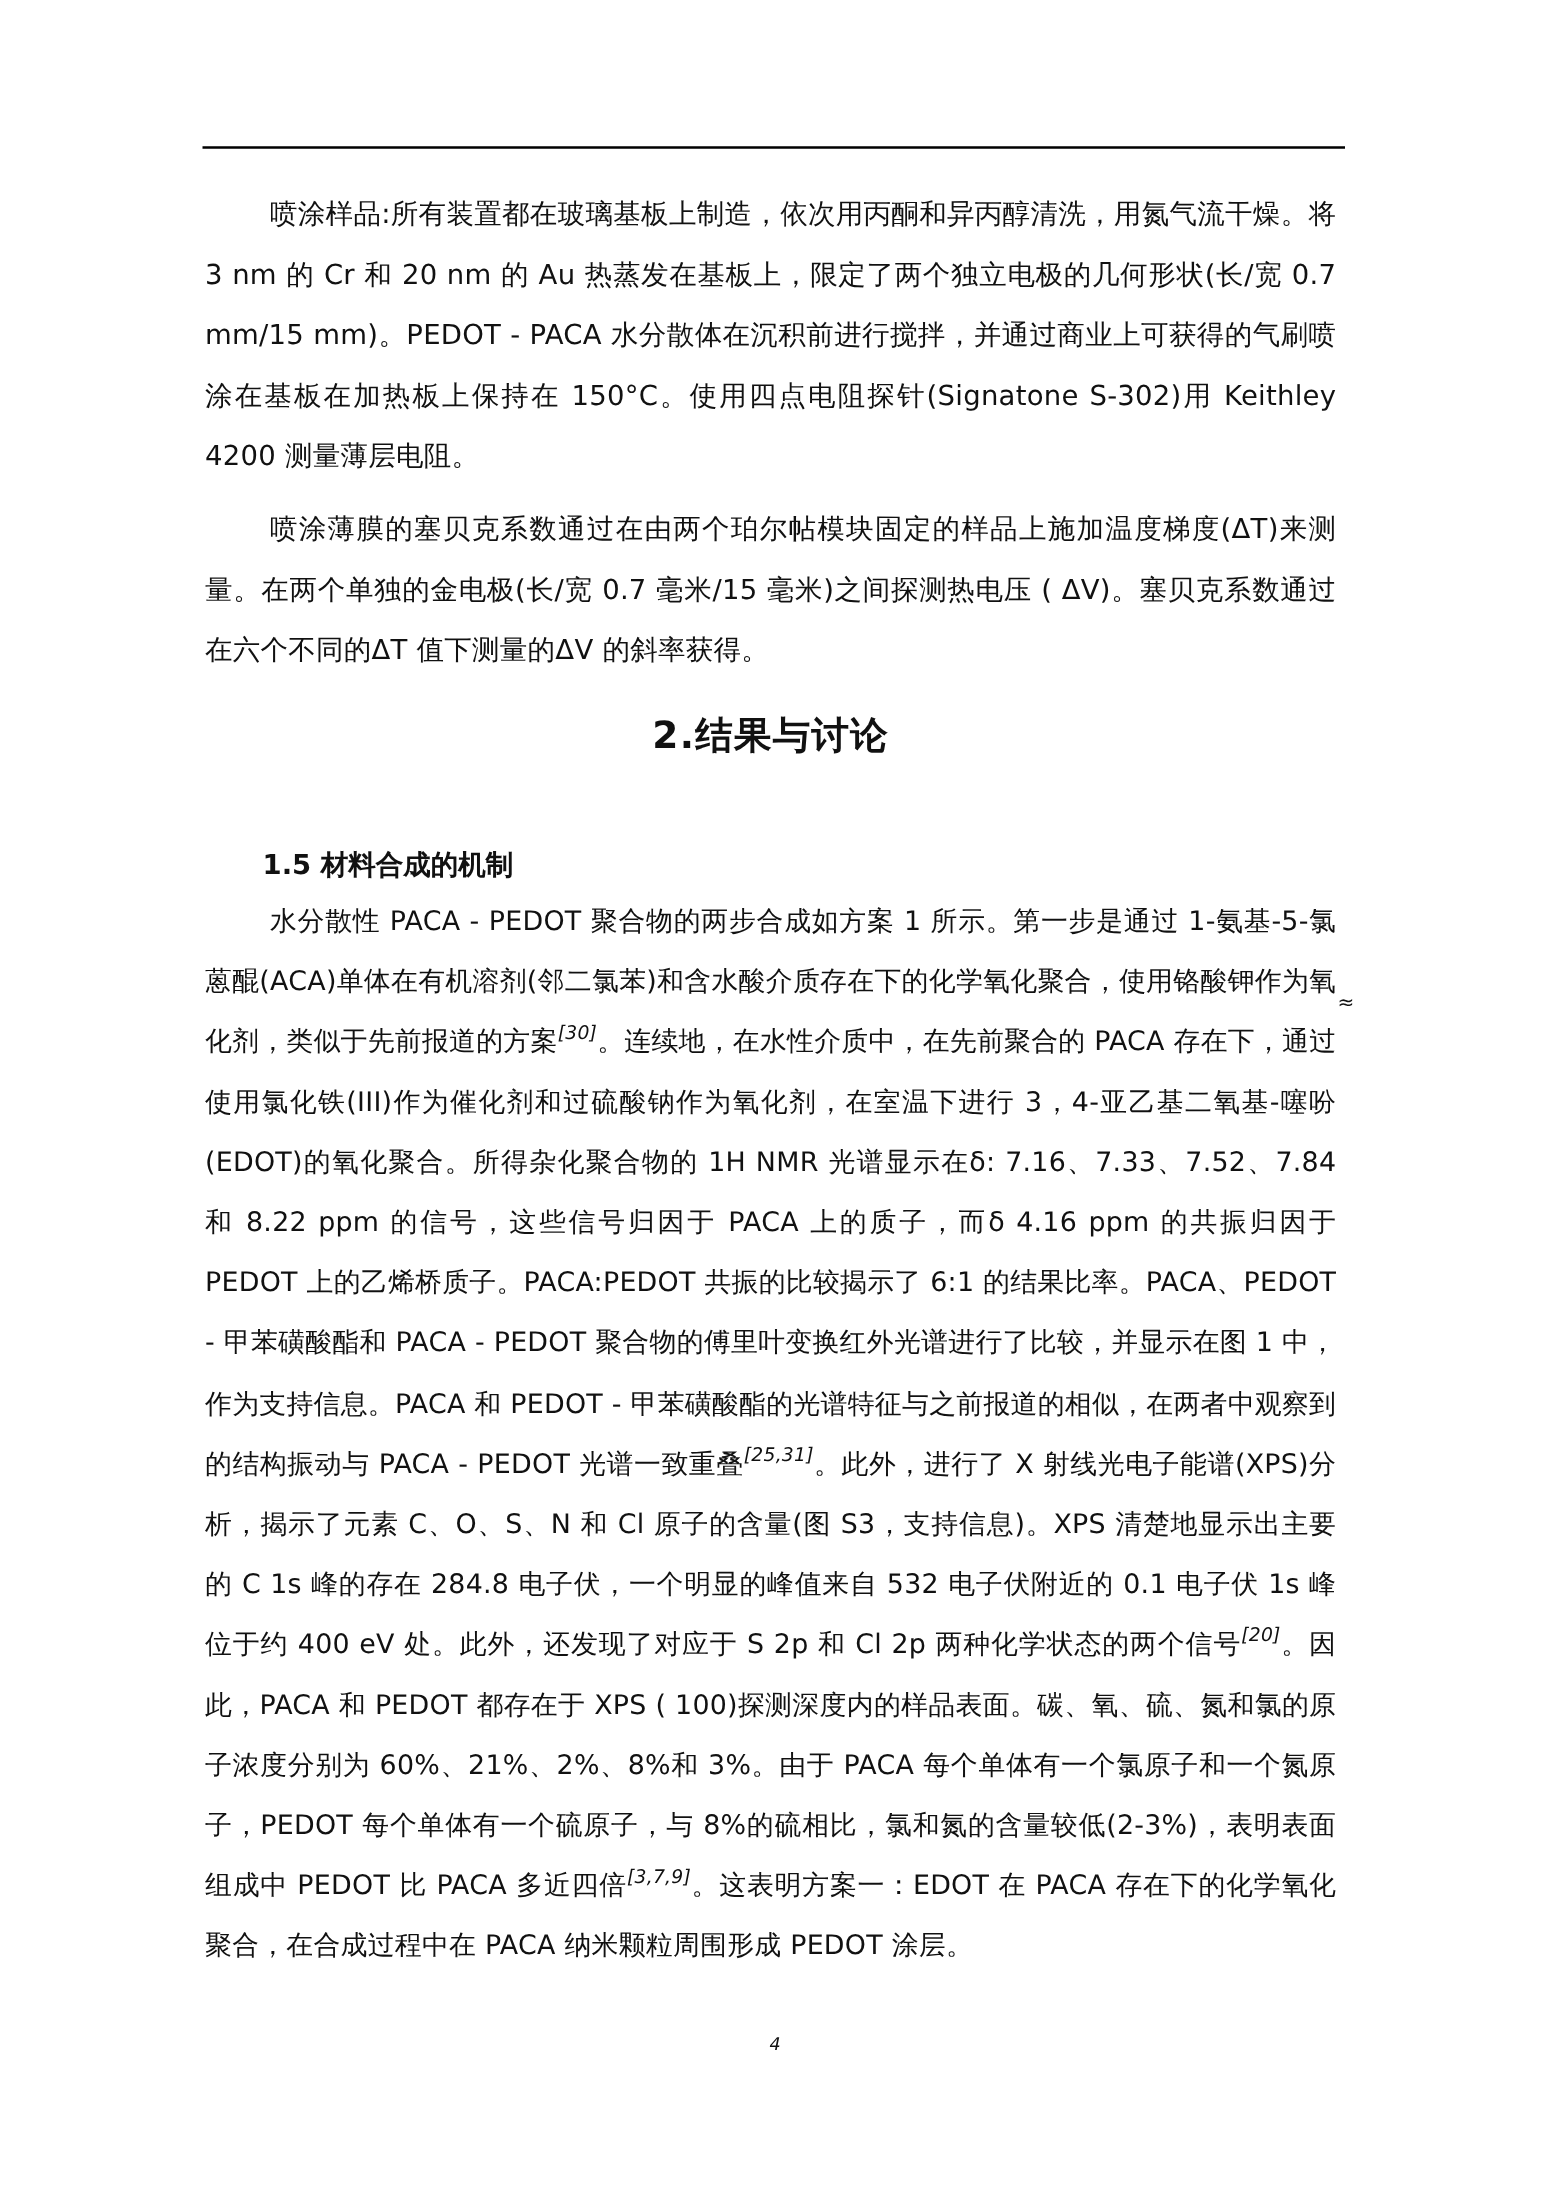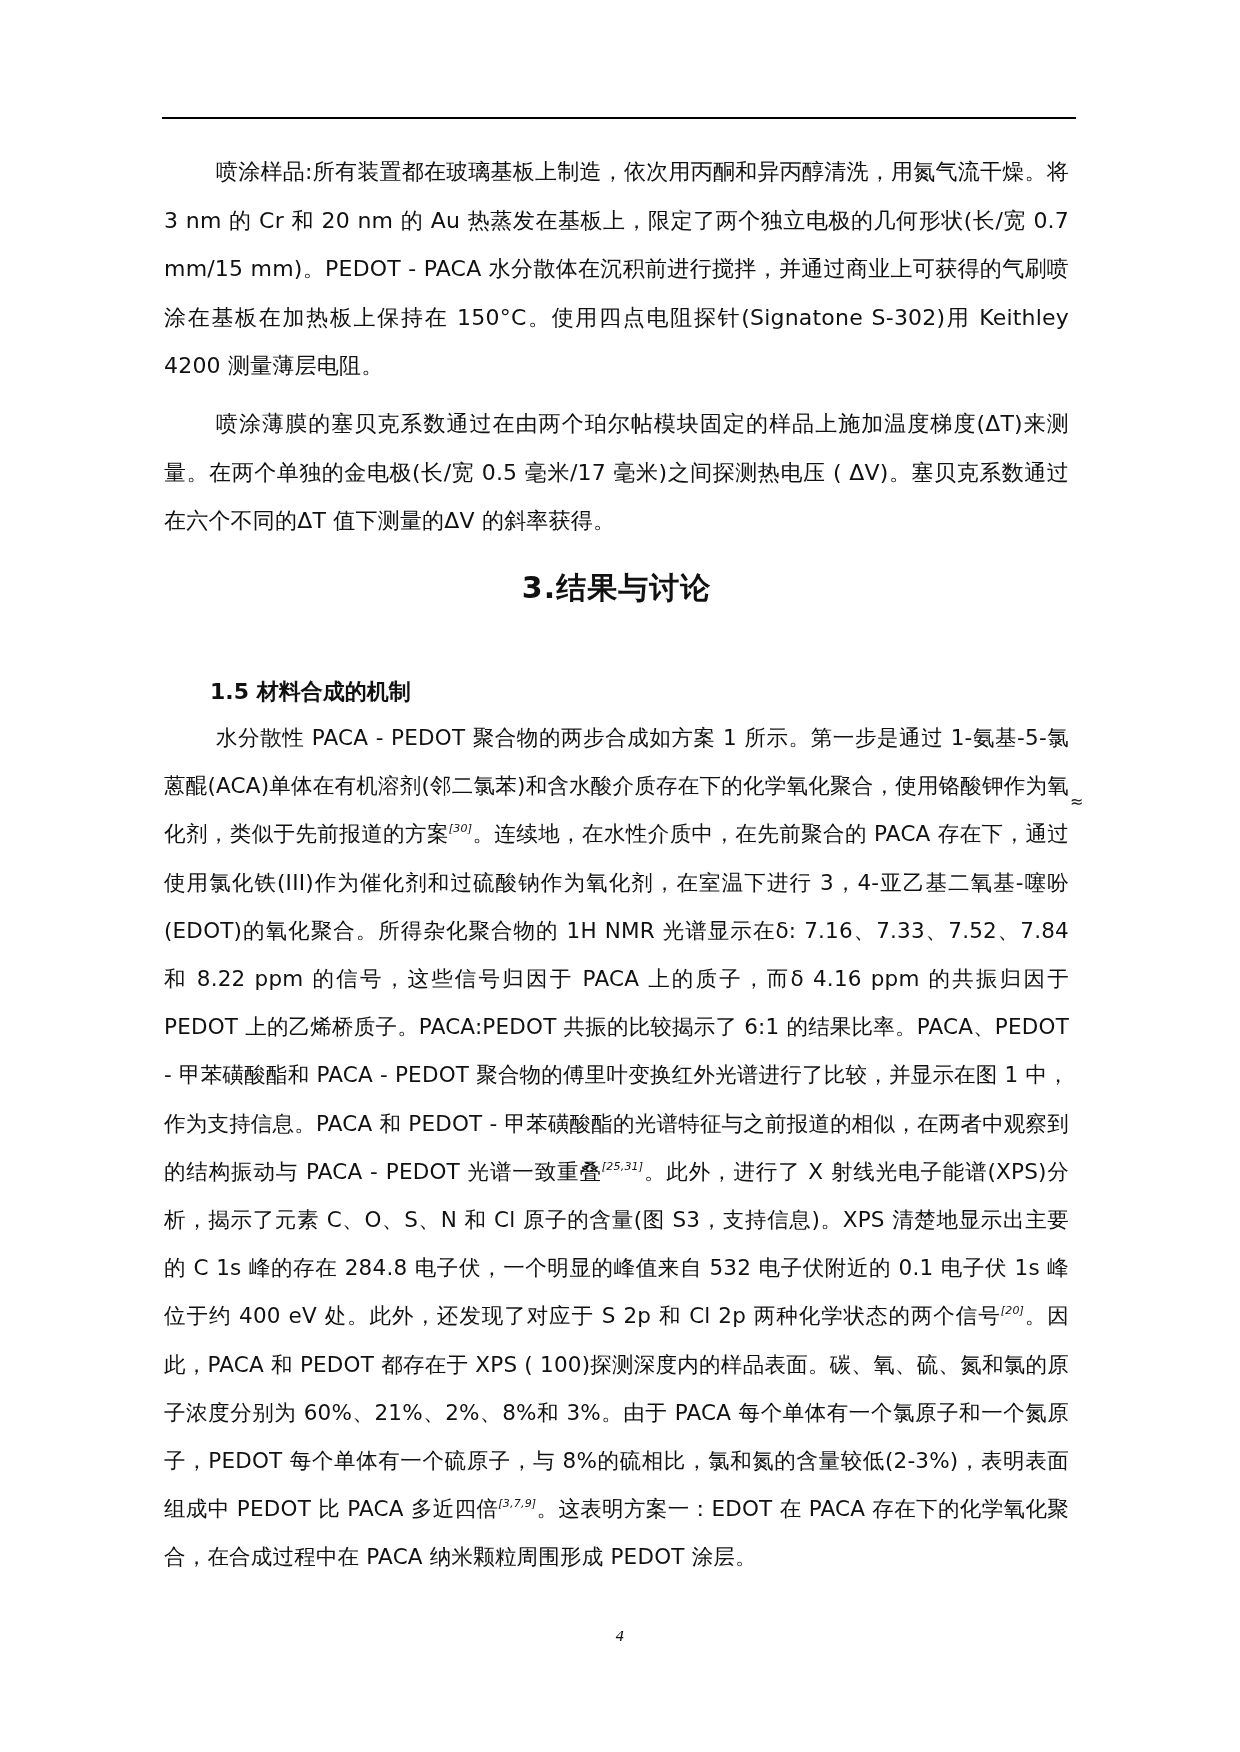--- a/index.html
+++ b/index.html
@@ -6,38 +6,38 @@
   body { width: 1240px; height: 1752px; position: relative; overflow: hidden; color: #111; font-family: "DejaVu Sans", sans-serif; }
   .rule { position: absolute; left: 162px; top: 117px; width: 914px; height: 2px; background: #000; }
   .page { position: absolute; left: 164px; top: 148px; width: 905px; }
   p.para { margin: 0; font-size: 22px; line-height: 48.6px; text-align: justify; text-indent: 52px; letter-spacing: 0.2px; }
   h1.chapter { margin: 0; position: absolute; left: 0; width: 905px; top: 420px; text-align: center; font-size: 30px; font-weight: bold; letter-spacing: 1px; }
   h2.section { margin: 0; position: absolute; left: 46px; top: 529px; font-size: 22px; font-weight: bold; }
   .block1 { position: absolute; left: 0; top: 0; width: 905px; }
   .block2 { position: absolute; left: 0; top: 252px; width: 905px; }
   .block3 { position: absolute; left: 0; top: 566px; width: 905px; }
   .block3 p.para { line-height: 48.2px; font-size: 21.5px; }
-  sup { font-size: 11px; vertical-align: 9px; line-height: 0; font-style: italic; }
+  sup { font-size: 15px; vertical-align: 9px; line-height: 0; font-style: italic; }
   .pnum { position: absolute; left: 0; width: 1240px; top: 1628px; text-align: center; font-size: 14px; font-style: italic; }
   .mark { position: absolute; left: 1070px; top: 792px; font-size: 16px; }
 </style>
 </head>
 <body>
 
 <div class="rule"></div>
 
 <div class="page">
   <div class="block1">
     <p class="para">喷涂样品:所有装置都在玻璃基板上制造，依次用丙酮和异丙醇清洗，用氮气流干燥。将 3 nm 的 Cr 和 20 nm 的 Au 热蒸发在基板上，限定了两个独立电极的几何形状(长/宽 0.7 mm/15 mm)。PEDOT - PACA 水分散体在沉积前进行搅拌，并通过商业上可获得的气刷喷涂在基板在加热板上保持在 150°C。使用四点电阻探针(Signatone S-302)用 Keithley 4200 测量薄层电阻。</p>
   </div>
   <div class="block2">
-    <p class="para">喷涂薄膜的塞贝克系数通过在由两个珀尔帖模块固定的样品上施加温度梯度(ΔT)来测量。在两个单独的金电极(长/宽 0.5 毫米/17 毫米)之间探测热电压 ( ΔV)。塞贝克系数通过在六个不同的ΔT 值下测量的ΔV 的斜率获得。</p>
+    <p class="para">喷涂薄膜的塞贝克系数通过在由两个珀尔帖模块固定的样品上施加温度梯度(ΔT)来测量。在两个单独的金电极(长/宽 0.7 毫米/15 毫米)之间探测热电压 ( ΔV)。塞贝克系数通过在六个不同的ΔT 值下测量的ΔV 的斜率获得。</p>
   </div>
 
-  <h1 class="chapter">3.结果与讨论</h1>
+  <h1 class="chapter">2.结果与讨论</h1>
   <h2 class="section">1.5 材料合成的机制</h2>
 
   <div class="block3">
     <p class="para"><span>水分散性 PACA - PEDOT 聚合物的两步合成如方案 1 所示。第一步是通过 1-氨基-5-氯蒽醌(ACA)单体在有机溶剂(邻二氯苯)和含水酸介质存在下的化学氧化聚合，使用铬酸钾作为氧化剂，类似于先前报道的方案</span><sup>[30]</sup><span>。连续地，在水性介质中，在先前聚合的 PACA 存在下，通过使用氯化铁(III)作为催化剂和过硫酸钠作为氧化剂，在室温下进行 3，4-亚乙基二氧基-噻吩(EDOT)的氧化聚合。所得杂化聚合物的 1H NMR 光谱显示在δ: 7.16、7.33、7.52、7.84 和 8.22 ppm 的信号，这些信号归因于 PACA 上的质子，而δ 4.16 ppm 的共振归因于 PEDOT 上的乙烯桥质子。PACA:PEDOT 共振的比较揭示了 6:1 的结果比率。PACA、PEDOT - 甲苯磺酸酯和 PACA - PEDOT 聚合物的傅里叶变换红外光谱进行了比较，并显示在图 1 中，作为支持信息。PACA 和 PEDOT - 甲苯磺酸酯的光谱特征与之前报道的相似，在两者中观察到的结构振动与 PACA - PEDOT 光谱一致重叠</span><sup>[25,31]</sup><span>。此外，进行了 X 射线光电子能谱(XPS)分析，揭示了元素 C、O、S、N 和 Cl 原子的含量(图 S3，支持信息)。XPS 清楚地显示出主要的 C 1s 峰的存在 284.8 电子伏，一个明显的峰值来自 532 电子伏附近的 0.1 电子伏 1s 峰位于约 400 eV 处。此外，还发现了对应于 S 2p 和 Cl 2p 两种化学状态的两个信号</span><sup>[20]</sup><span>。因此，PACA 和 PEDOT 都存在于 XPS ( 100)探测深度内的样品表面。碳、氧、硫、氮和氯的原子浓度分别为 60%、21%、2%、8%和 3%。由于 PACA 每个单体有一个氯原子和一个氮原子，PEDOT 每个单体有一个硫原子，与 8%的硫相比，氯和氮的含量较低(2-3%)，表明表面组成中 PEDOT 比 PACA 多近四倍</span><sup>[3,7,9]</sup><span>。这表明方案一：EDOT 在 PACA 存在下的化学氧化聚合，在合成过程中在 PACA 纳米颗粒周围形成 PEDOT 涂层。</span></p>
   </div>
 </div>
 
 <div class="mark">≈</div>
 <div class="pnum">4</div>
 

